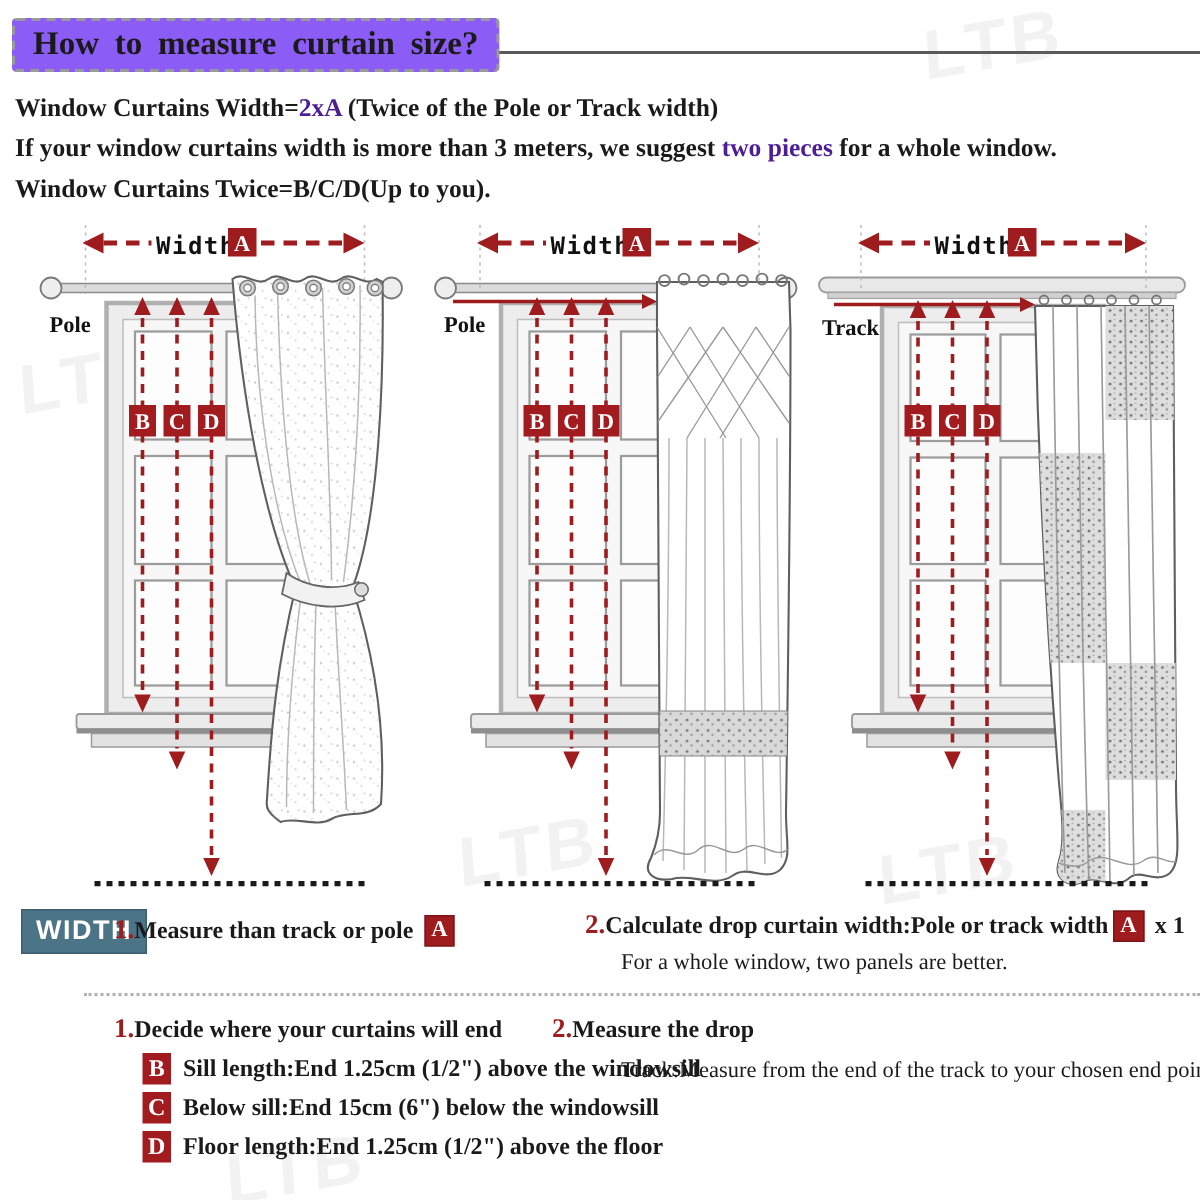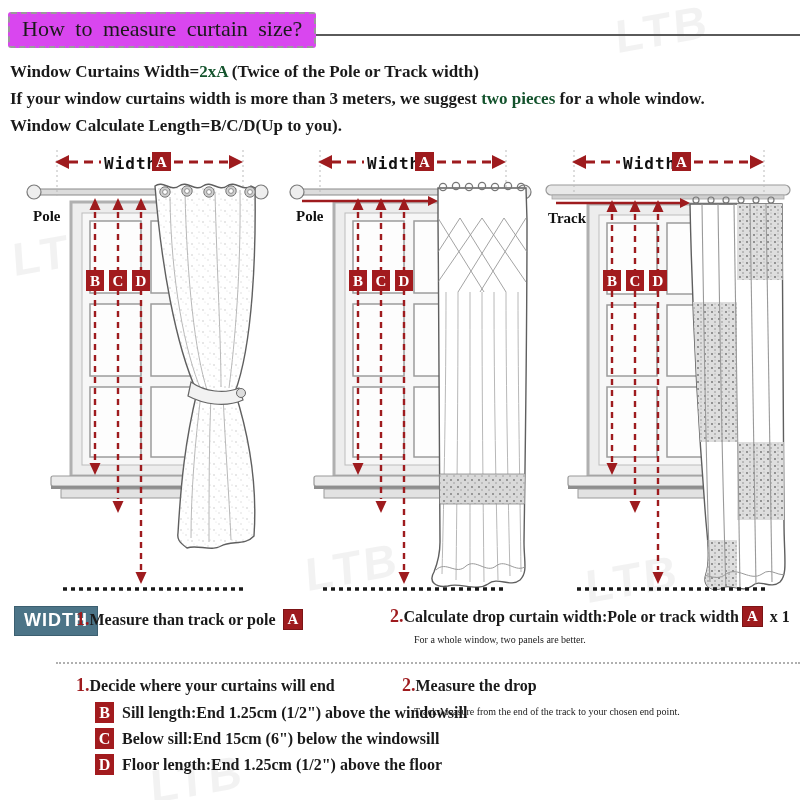--- a/index.html
+++ b/index.html
@@ -5,40 +5,40 @@
   html,body{margin:0;padding:0}
   body{width:800px;height:800px;background:#ffffff;position:relative;
        font-family:"Liberation Serif",serif;color:#1a1a1a;overflow:hidden}
   .page{position:absolute;inset:0}
 
   .wm{position:absolute;font-family:"Liberation Sans",sans-serif;font-weight:bold;
       font-size:46px;color:rgba(130,130,130,0.10);transform:rotate(-10deg) skewX(-6deg);
       letter-spacing:3px;z-index:0;user-select:none}
 
   .title-box{position:absolute;left:8px;top:12px;border:2px dashed #9a9a9a;border-radius:3px;
-             background:#d946ef;padding:2px 12px 4px 12px;font-size:22px;font-weight:normal;
+             background:#8b5cf6;padding:2px 12px 4px 12px;font-size:22px;font-weight:bold;
              word-spacing:5px;z-index:3}
   .title-line{position:absolute;left:298px;right:0;top:34px;height:0;border-top:2px solid #5a5a5a;z-index:1}
 
   .intro{position:absolute;left:10px;top:58px;font-size:17px;font-weight:bold;line-height:27px;z-index:2}
-  .red{color:#14532d}
+  .red{color:#4c1d95}
 
   .diag{position:absolute;top:142px;z-index:2}
 
   .divider{position:absolute;left:56px;right:0;top:662px;border-top:2px dotted #b0b0b0;z-index:1}
 
   .badge-blue{position:absolute;background:#4c7487;color:#fff;
               font-family:"Liberation Sans",sans-serif;font-weight:bold;font-size:18px;
               letter-spacing:1px;padding:3px 9px 4px 9px;border:1px solid #3c5f70;z-index:2}
 
   .step{position:absolute;font-size:16px;font-weight:bold;z-index:2;white-space:nowrap}
   .step .num{color:#9e1b1e;font-size:18px}
   .abadge{display:inline-block;background:#9e1b1e;color:#fff;font-weight:bold;padding:0 4px;
           font-size:15px;line-height:19px;border:1px solid #7c1416;margin:0 3px;vertical-align:1px}
-  .note{position:absolute;font-size:10px;font-weight:normal;z-index:2;white-space:nowrap}
+  .note{position:absolute;font-size:15px;font-weight:normal;z-index:2;white-space:nowrap}
 
   .optrow{position:absolute;left:95px;font-size:16px;font-weight:bold;z-index:2;white-space:nowrap}
   .optletter{display:inline-block;width:19px;background:#a21b1e;color:#fff;text-align:center;
              font-weight:bold;margin-right:8px;font-size:16px;line-height:21px}
 
   svg text{user-select:none}
   .mono{font-family:"DejaVu Sans Mono",monospace;font-weight:bold}
 </style>
 </head>
 <body>
@@ -52,21 +52,21 @@
   <div class="wm" style="left:150px;top:752px">LTB</div>
 
   <div class="title-box">
     <span>How to measure  curtain  size?</span>
   </div>
   <div class="title-line"></div>
 
   <div class="intro">
     <div><span>Window Curtains Width=</span><span class="red">2xA</span><span> (Twice of the Pole or Track width)</span></div>
     <div><span>If your window curtains width is more than 3 meters, we suggest </span><span class="red">two pieces</span><span> for a whole window.</span></div>
-    <div><span>Window Calculate Length=B/C/D(Up to you).</span></div>
+    <div><span>Window Curtains Twice=B/C/D(Up to you).</span></div>
   </div>
 
   <svg class="diag" style="left:25px" width="245" height="455" viewBox="0 0 245 455">
     <defs>
       <pattern id="sp1" width="11" height="11" patternUnits="userSpaceOnUse">
         <circle cx="2" cy="3" r="0.8" fill="#9a9a9a"></circle>
           <circle cx="7" cy="8" r="0.7" fill="#ababab"></circle>
         <circle cx="9" cy="2" r="0.6" fill="#9a9a9a"></circle>
           <circle cx="4" cy="6" r="0.5" fill="#b5b5b5"></circle>
       </pattern>
@@ -413,18 +413,18 @@
   <div class="optrow" style="top:702px">
     <span class="optletter">B</span><span>Sill length:End 1.25cm (1/2") above the windowsill</span>
   </div>
   <div class="optrow" style="top:728px">
     <span class="optletter">C</span><span>Below sill:End 15cm (6") below the windowsill</span>
   </div>
   <div class="optrow" style="top:754px">
     <span class="optletter">D</span><span>Floor length:End 1.25cm (1/2") above the floor</span>
   </div>
 
-  <div class="step" style="left:402px;top:675px">
+  <div class="step" style="left:368px;top:675px">
     <span class="num">2.</span><span>Measure the drop</span>
   </div>
   <div class="note" style="left:414px;top:706px">Track:Measure from the end of the track to your chosen end point.</div>
 
 </div>
 
 </body></html>

